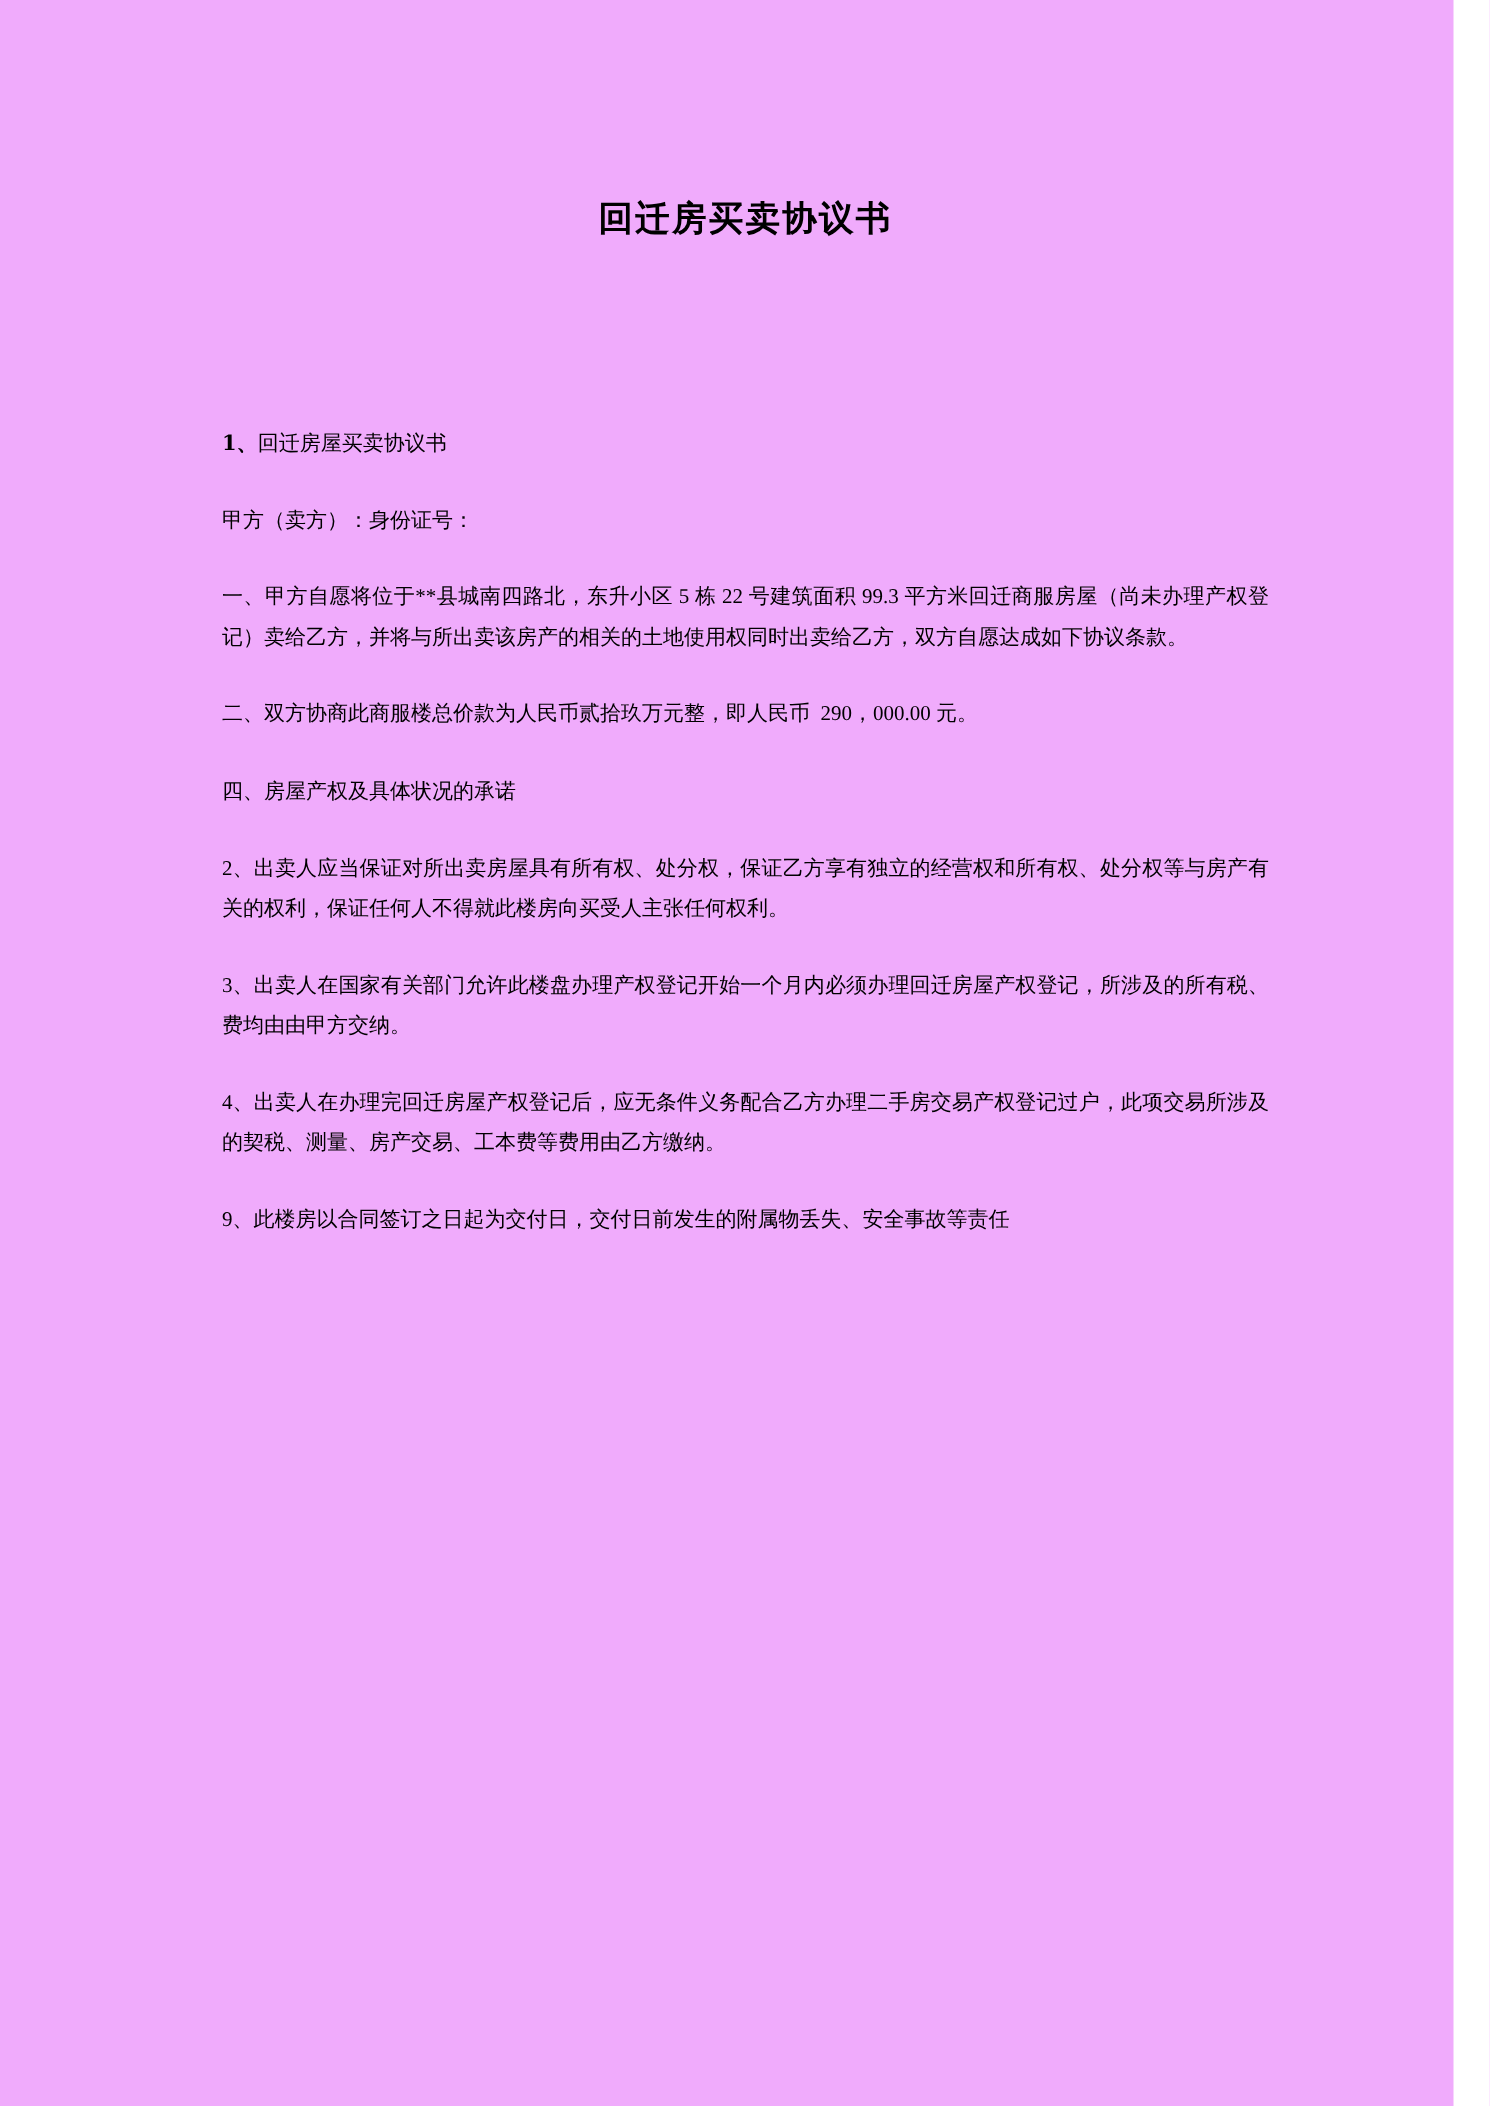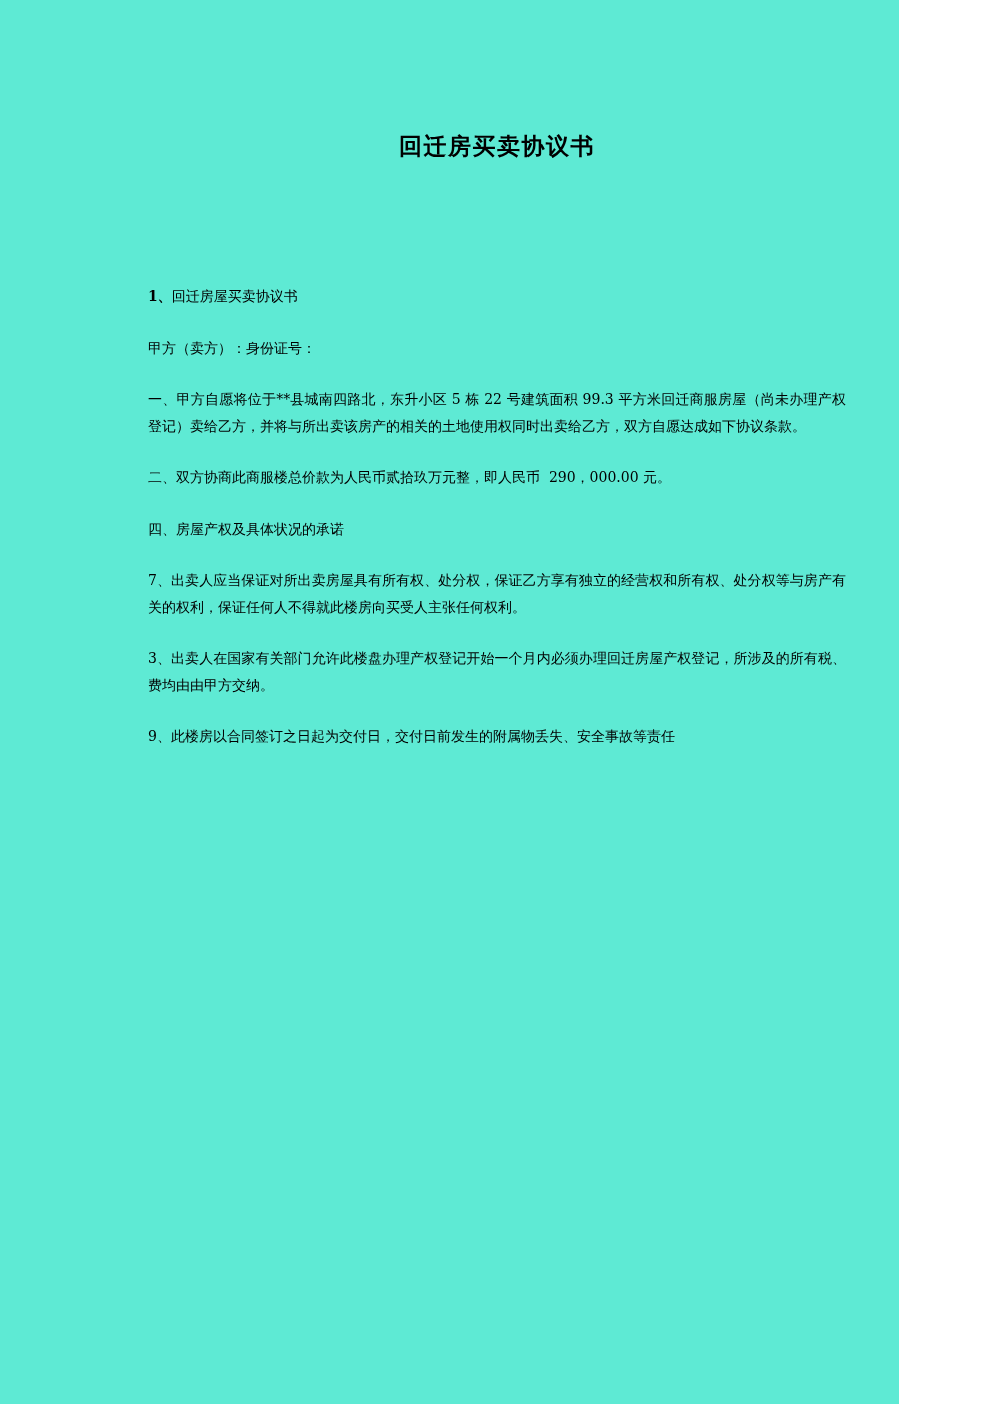--- a/index.html
+++ b/index.html
@@ -2,23 +2,23 @@
 <html><head>
 <meta charset="utf-8">
 <style>
   html, body {
     margin: 0;
     padding: 0;
     background: #ffffff;
   }
   .page {
     position: relative;
-    width: 899px;
+    width: 969px;
     height: 1404px;
-    background: #5eead4;
+    background: #f0abfc;
     overflow: hidden;
     color: #000000;
     font-family: "DejaVu Serif", "Liberation Serif", serif;
   }
   .content {
     position: absolute;
     left: 148px;
     top: 0;
     width: 698px;
   }
@@ -37,37 +37,39 @@
   .para, .section-heading {
     font-size: 14px;
     line-height: 26.5px;
     text-align: justify;
     text-justify: inter-ideograph;
     margin-bottom: 25px;
     word-break: break-word;
   }
   .para {
     margin-top: 0;
+    font-family: Liberation Serif, serif;
   }
   .section-heading .num {
     font-weight: bold;
   }
 </style>
 </head>
 <body>
 
 <div class="page">
   <div class="content">
 
     <h1 class="doc-title">回迁房买卖协议书</h1>
 
     <p class="section-heading"><span class="num">1、</span><span>回迁房屋买卖协议书</span></p>
 
     <p class="para">甲方（卖方）：身份证号：</p>
     <p class="para">一、甲方自愿将位于**县城南四路北，东升小区 5 栋 22 号建筑面积 99.3 平方米回迁商服房屋（尚未办理产权登记）卖给乙方，并将与所出卖该房产的相关的土地使用权同时出卖给乙方，双方自愿达成如下协议条款。</p>
     <p class="para">二、双方协商此商服楼总价款为人民币贰拾玖万元整，即人民币&nbsp; 290，000.00 元。</p>
     <p class="para">四、房屋产权及具体状况的承诺</p>
-    <p class="para">7、出卖人应当保证对所出卖房屋具有所有权、处分权，保证乙方享有独立的经营权和所有权、处分权等与房产有关的权利，保证任何人不得就此楼房向买受人主张任何权利。</p>
+    <p class="para">2、出卖人应当保证对所出卖房屋具有所有权、处分权，保证乙方享有独立的经营权和所有权、处分权等与房产有关的权利，保证任何人不得就此楼房向买受人主张任何权利。</p>
     <p class="para">3、出卖人在国家有关部门允许此楼盘办理产权登记开始一个月内必须办理回迁房屋产权登记，所涉及的所有税、费均由由甲方交纳。</p>
+    <p class="para">4、出卖人在办理完回迁房屋产权登记后，应无条件义务配合乙方办理二手房交易产权登记过户，此项交易所涉及的契税、测量、房产交易、工本费等费用由乙方缴纳。</p>
     <p class="para">9、此楼房以合同签订之日起为交付日，交付日前发生的附属物丢失、安全事故等责任</p>
 
   </div>
 </div>
 
 </body></html>

